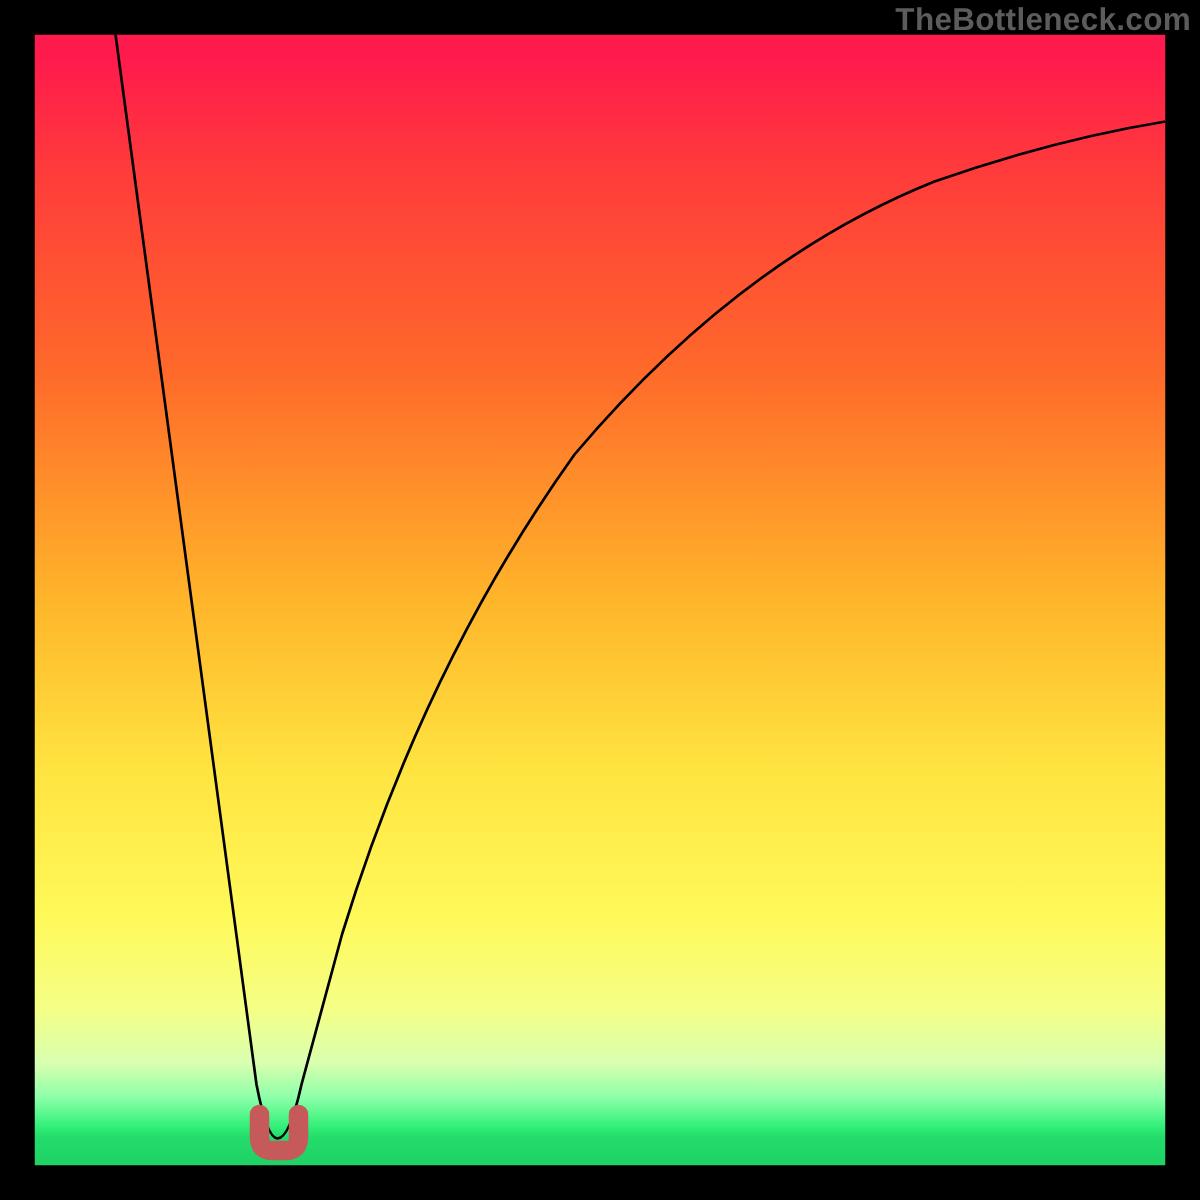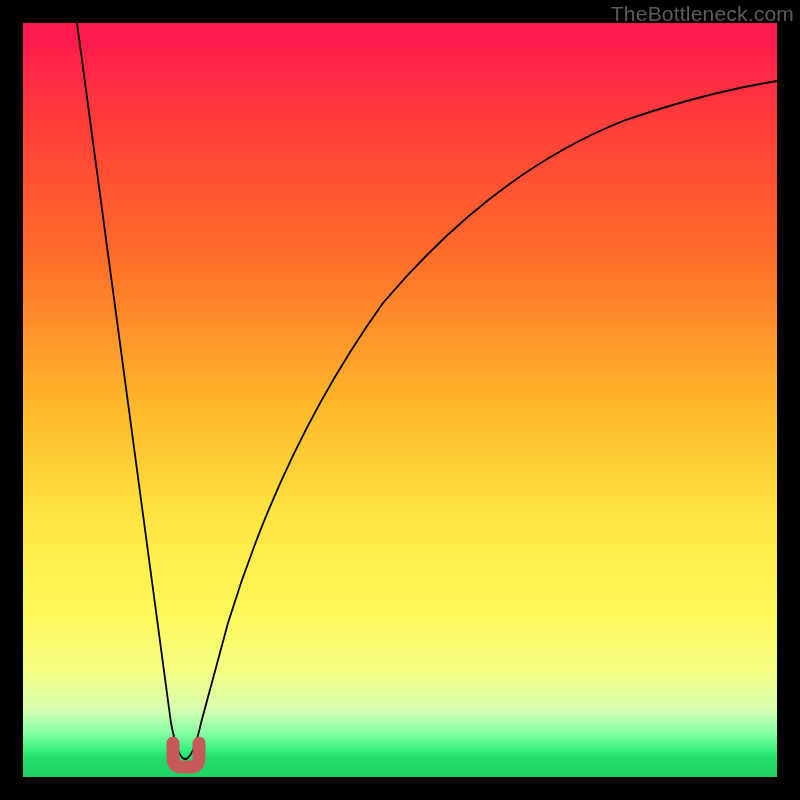--- a/index.html
+++ b/index.html
@@ -53,21 +53,21 @@
     height: 754px;
     display: block;
   }
   .watermark {
     position: absolute;
     top: 2px;
     right: 6px;
     color: #5c5c5c;
     font-size: 21px;
     letter-spacing: 0.2px;
-    font-weight: 400;
+    font-weight: 700;
   }
 </style>
 </head>
 <body>
 
 <div class="stage">
 
   <div class="plot">
     <div class="gradient"></div>
 

